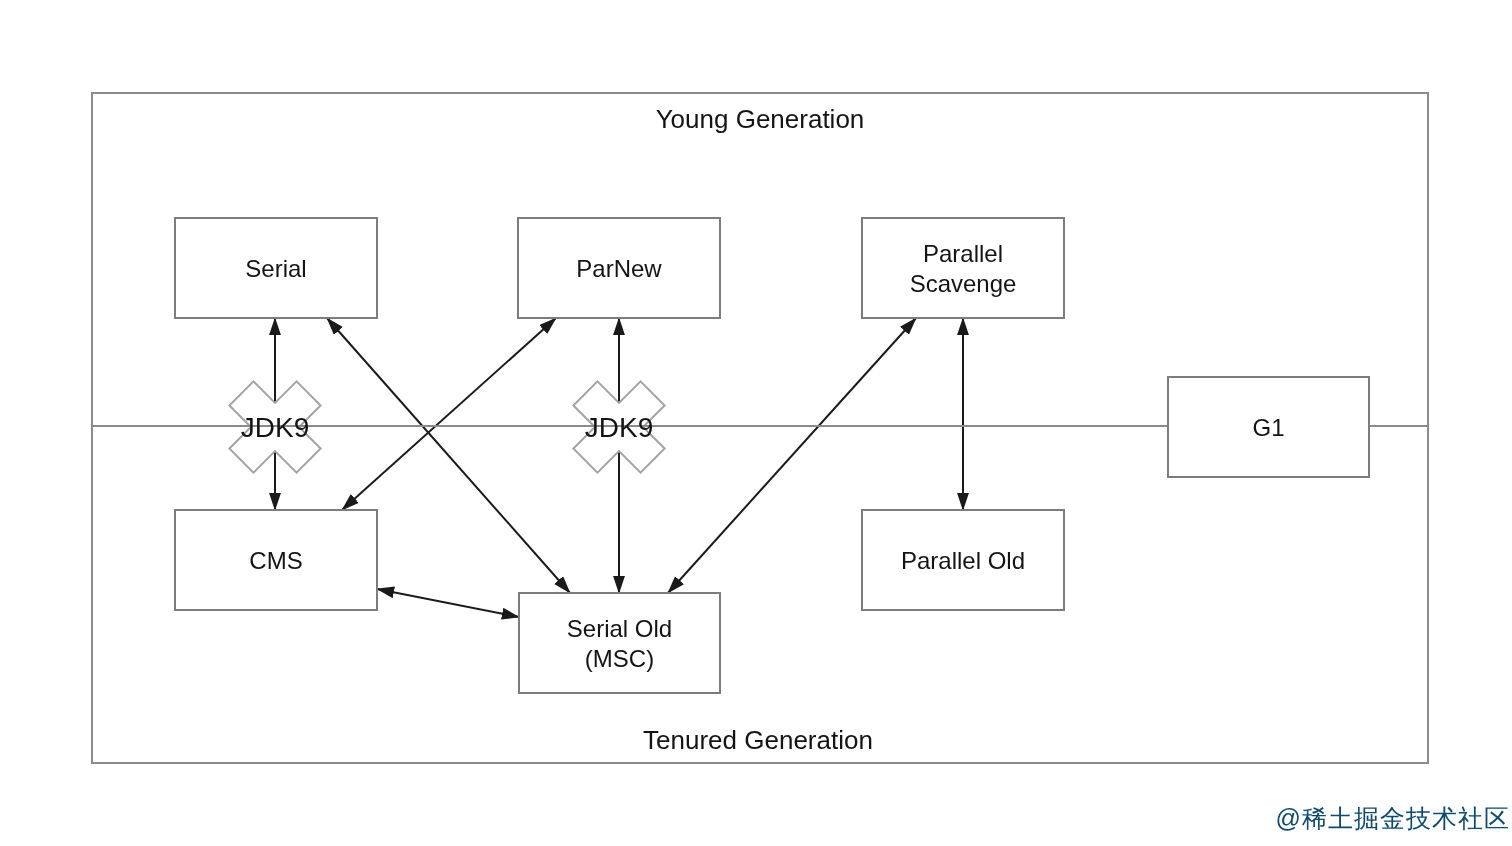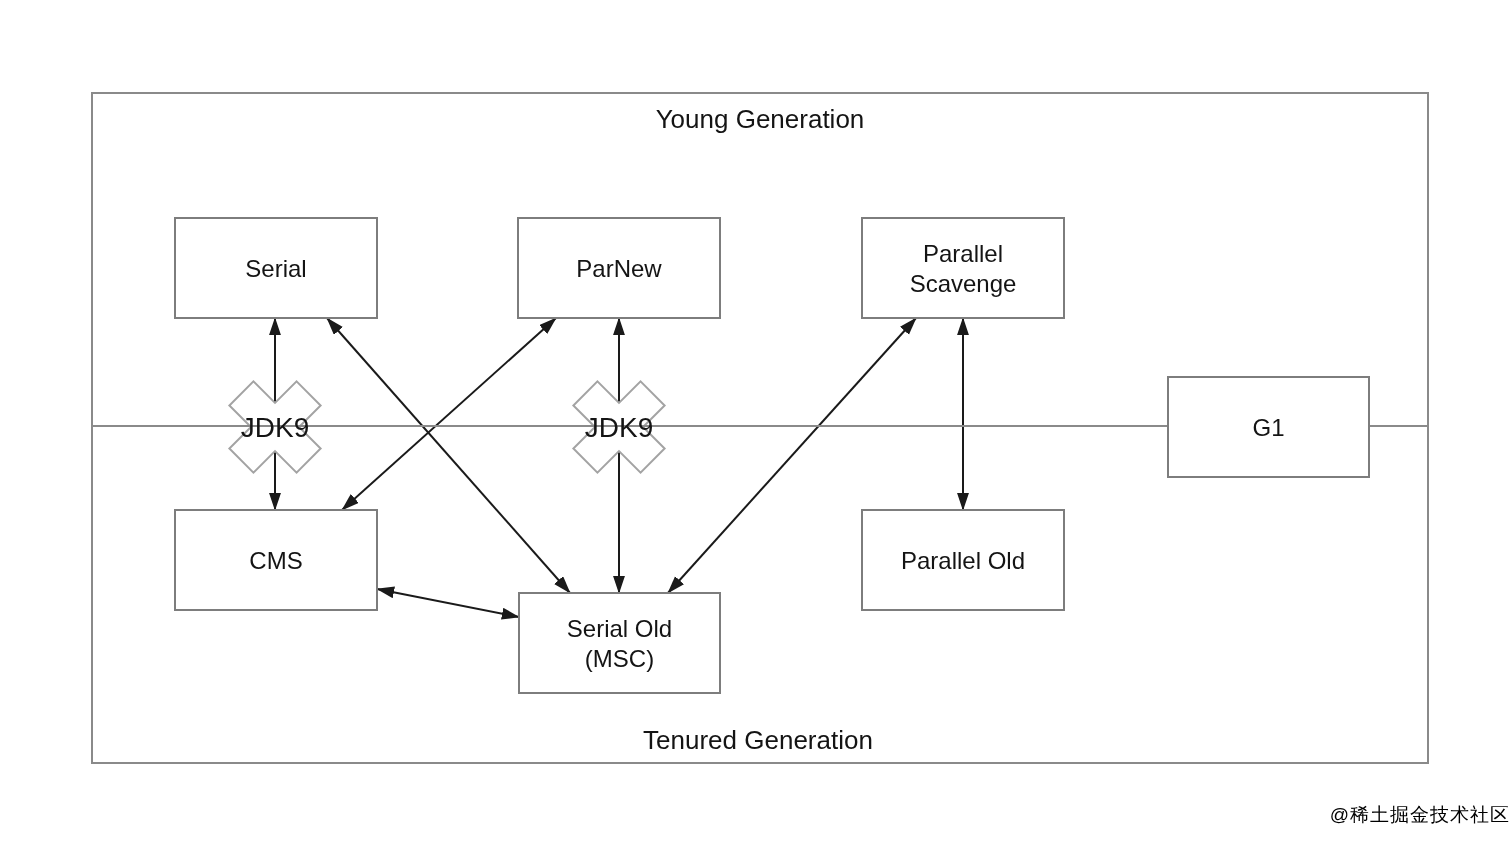--- a/index.html
+++ b/index.html
@@ -49,22 +49,22 @@
     stroke: #a3a3a3;
     stroke-width: 2;
   }
   .node-label { font-size: 24px; }
   .region-label { font-size: 26px; }
   .jdk9-label { font-size: 28px; }
   .watermark {
     position: absolute;
     right: 2px;
     top: 802px;
-    font-size: 19px;
-    color: #000000;
+    font-size: 25px;
+    color: #0c4a6e;
     letter-spacing: 1px;
     white-space: nowrap;
   }
 </style>
 </head>
 <body>
 
 <div class="canvas">
   <svg id="diagram" width="1512" height="846" viewBox="0 0 1512 846">
     <defs>

